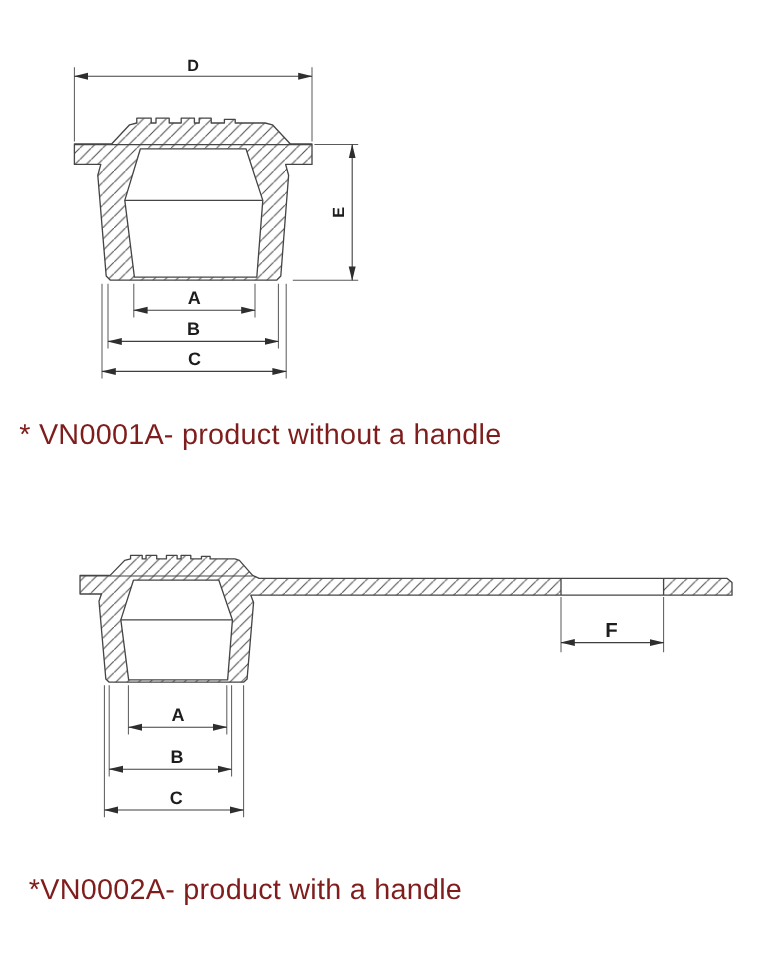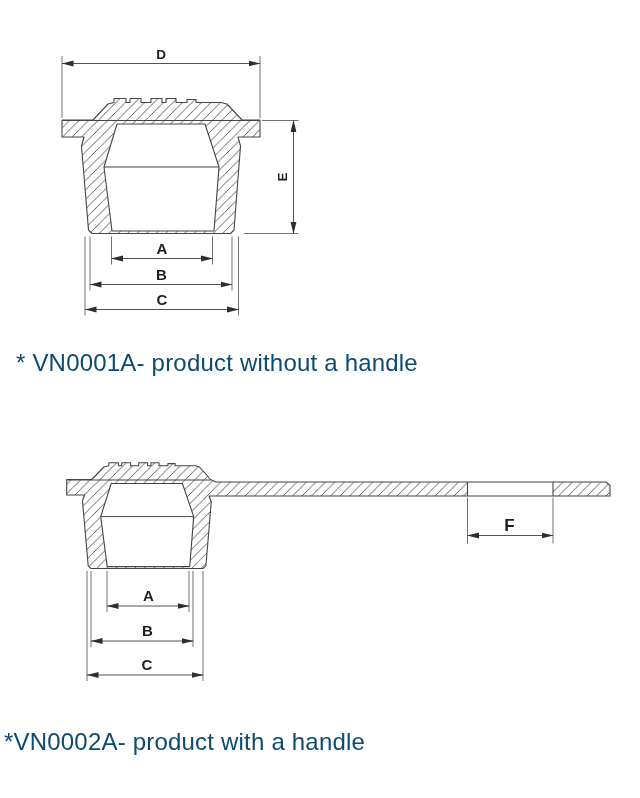--- a/index.html
+++ b/index.html
@@ -15,29 +15,29 @@
     overflow: hidden;
     font-family: "Liberation Sans", sans-serif;
   }
   #line-art {
     position: absolute;
     left: 0;
     top: 0;
   }
   .caption {
     position: absolute;
-    color: #0c4a6e;
+    color: #7f1d1d;
     font-size: 24px;
     font-weight: 400;
     letter-spacing: 0.2px;
     white-space: nowrap;
     font-family: "Liberation Sans", sans-serif;
   }
   #caption1 { left: 16px; top: 349px; }
-  #caption2 { left: 4px; top: 728px; }
+  #caption2 { left: 24px; top: 728px; }
 
   .outline {
     fill: url(#hatch);
     stroke: #454545;
     stroke-width: 1.1;
     fill-rule: evenodd;
     stroke-linejoin: round;
   }
   .edge {
     fill: none;

